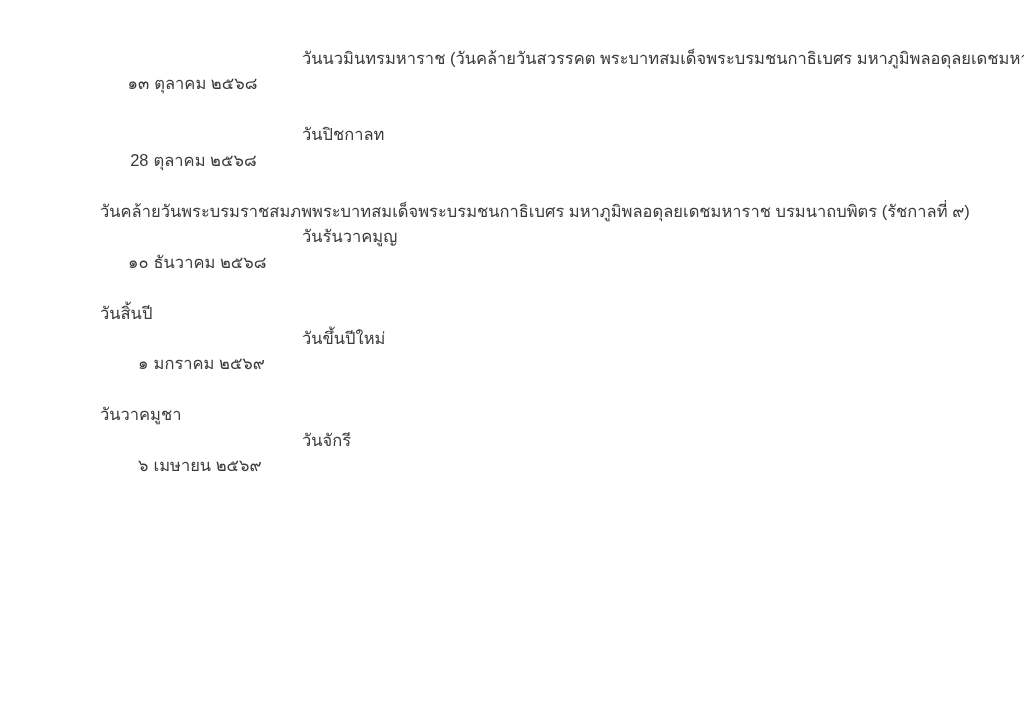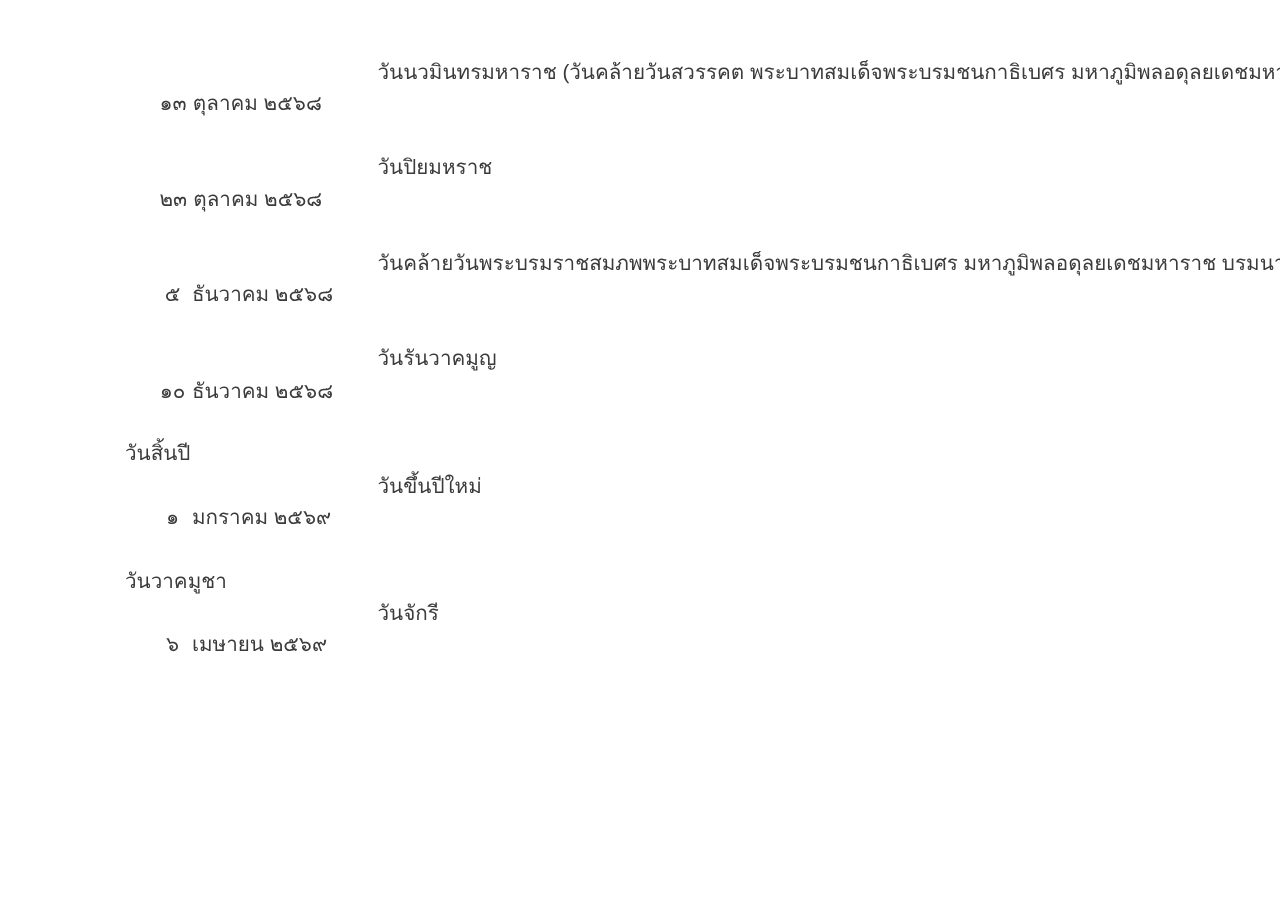--- a/index.html
+++ b/index.html
@@ -23,48 +23,45 @@
     font-size: 16.5px;
     white-space: pre;
   }
   .cell-date {
     width: 202px;
     flex: 0 0 202px;
   }
   .day-num {
     display: inline-block;
     min-width: 21px;
-    text-align: center;
+    text-align: right;
     margin-right: 5px;
   }
   .cell-name {
     flex: 0 0 auto;
   }
 </style>
 </head>
 <body>
 
 <div class="page" style="background: rgb(255, 255, 255); color: rgb(59, 59, 59);">
   <div class="holiday-list">
       <div class="row">
     <div class="cell-date">
       <span class="day-num">๑๓</span><span>ตุลาคม ๒๕๖๘</span>
     </div>
     <div class="cell-name">วันนวมินทรมหาราช (วันคล้ายวันสวรรคต พระบาทสมเด็จพระบรมชนกาธิเบศร มหาภูมิพลอดุลยเดชมหาราช บรมนาถบพิตร)</div>
   </div>
       <div class="row">
     <div class="cell-date">
-      <span class="day-num">๒๓</span><span>ตุลาคม ๒๕๖๘</span>
+      <span class="day-num">28</span><span>ตุลาคม ๒๕๖๘</span>
     </div>
-    <div class="cell-name">วันปิยมหราช</div>
+    <div class="cell-name">วันปิชกาลท</div>
   </div>
       <div class="row">
-    <div class="cell-date">
-      <span class="day-num">๕</span><span>ธันวาคม ๒๕๖๘</span>
-    </div>
     <div class="cell-name">วันคล้ายวันพระบรมราชสมภพพระบาทสมเด็จพระบรมชนกาธิเบศร มหาภูมิพลอดุลยเดชมหาราช บรมนาถบพิตร (รัชกาลที่ ๙)</div>
   </div>
       <div class="row">
     <div class="cell-date">
       <span class="day-num">๑๐</span><span>ธันวาคม ๒๕๖๘</span>
     </div>
     <div class="cell-name">วันรันวาคมูญ</div>
   </div>
       <div class="row">
     <div class="cell-name">วันสิ้นปี</div>

